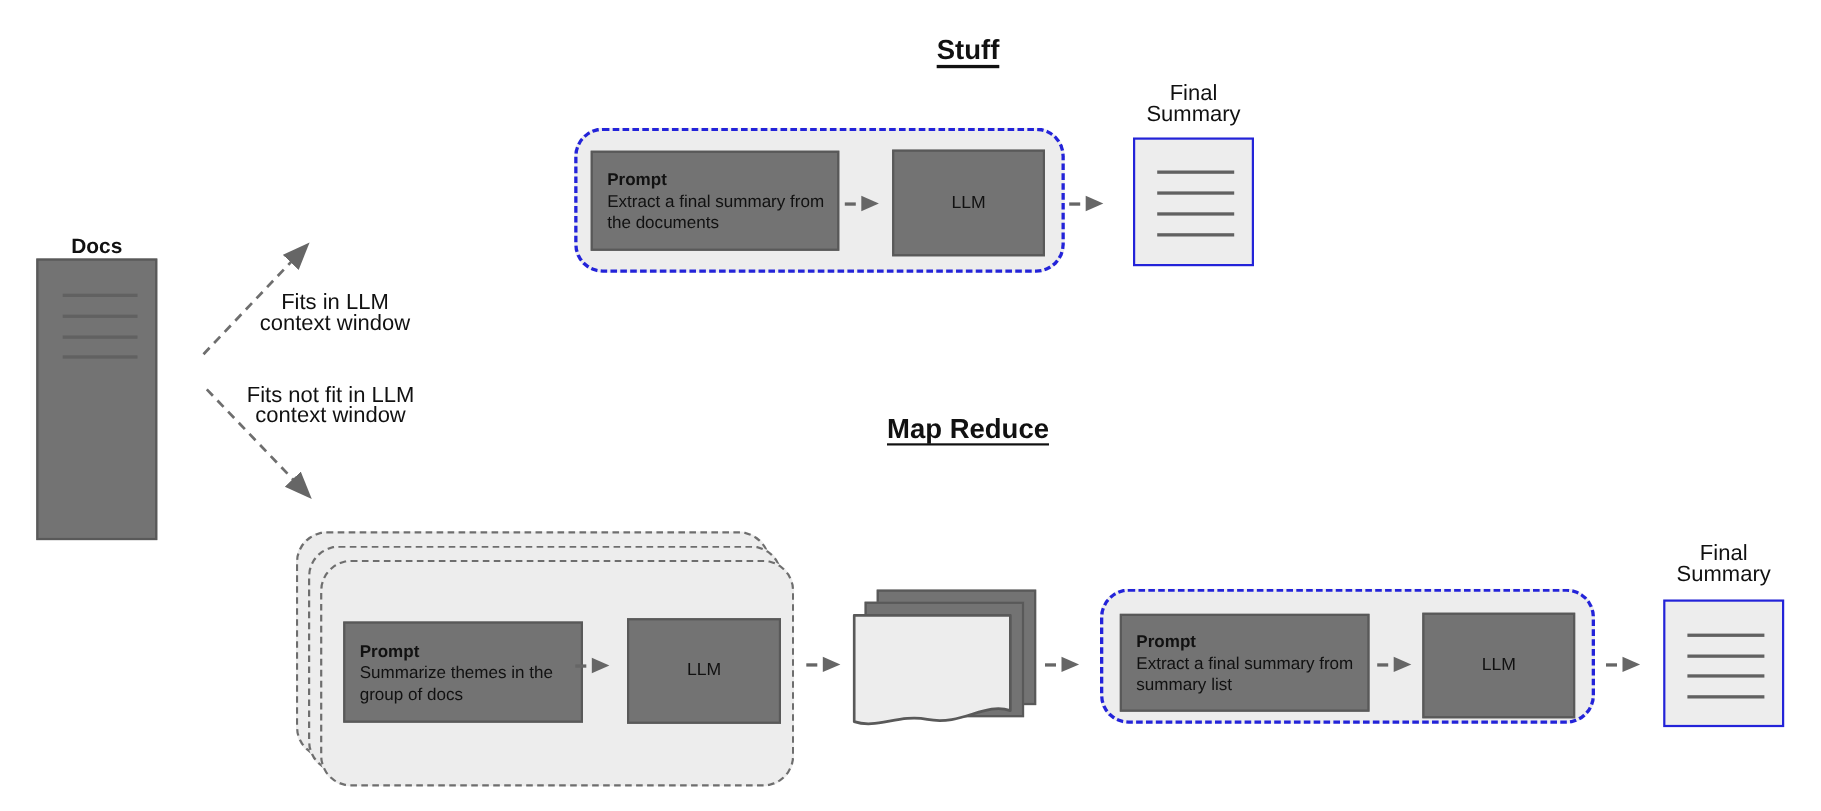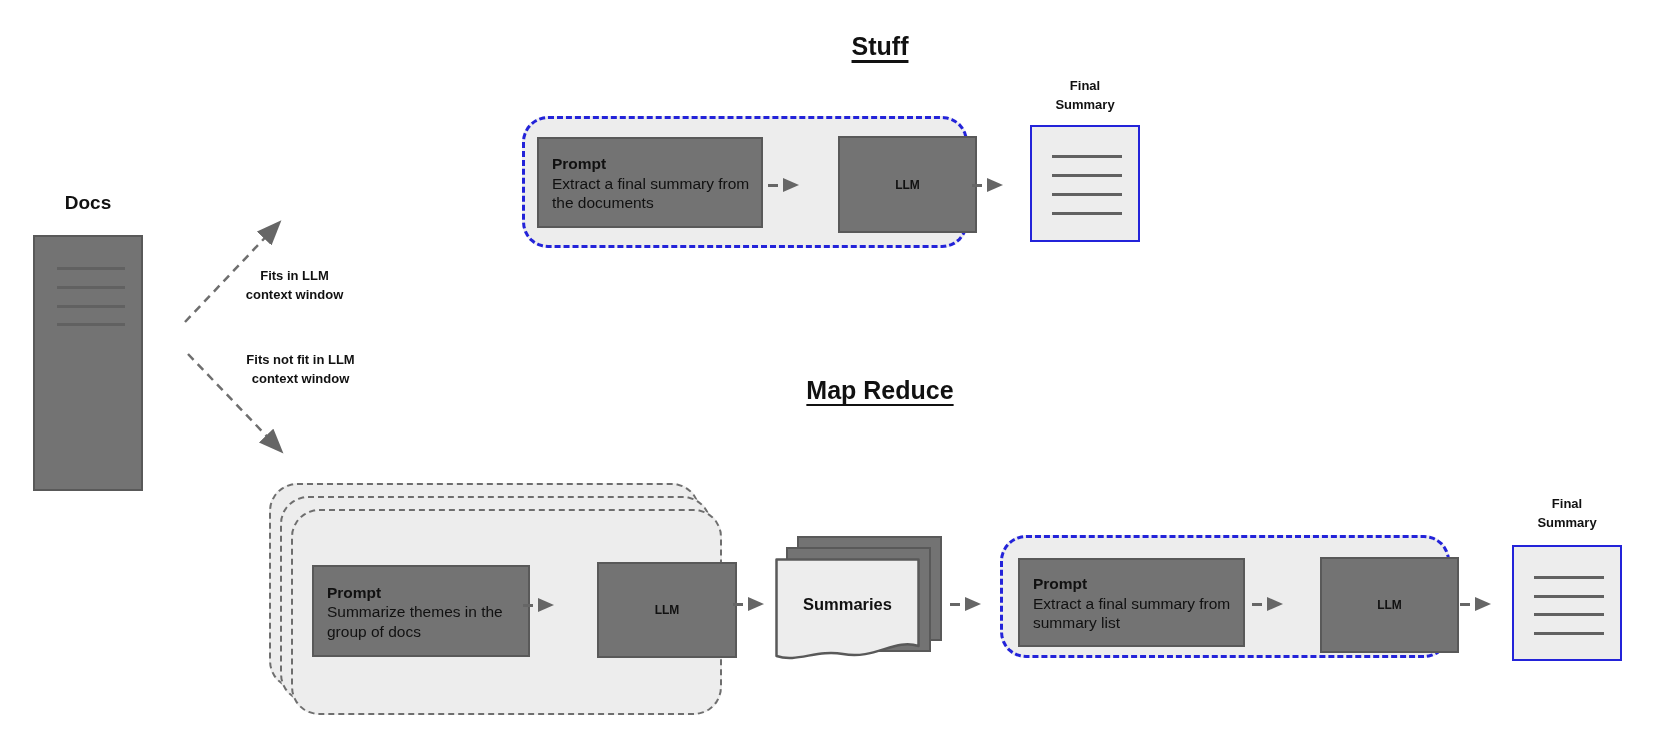--- a/index.html
+++ b/index.html
@@ -11,26 +11,26 @@
   .center{text-align:center;}
   
   .box{background:#737373;border:2px solid #595959;}
   .bluebox{background:#ededed;border:2px solid #2323d9;}
   
   .dash-blue{background:#ededed;border:3px dashed #2323d9;border-radius:26px;}
   .dash-gray{background:#ededed;border:2.5px dashed #6e6e6e;border-radius:28px;}
   
   .big-title{font-size:25px;font-weight:bold;text-decoration:underline;text-decoration-thickness:2.5px;text-underline-offset:5px;}
   .docs-title{font-size:19px;font-weight:bold;}
-  .small-bold{font-size:13px;font-weight:bold;line-height:19px;}
+  .small-bold{font-size:20px;font-weight:normal;line-height:19px;}
   
   .prompt-box{display:flex;flex-direction:column;justify-content:center;padding:2px 10px 0 13px;font-size:15.5px;line-height:19.5px;}
   .prompt-box .pt{font-weight:bold;}
   
-  .llm-box{display:flex;align-items:center;justify-content:center;font-size:12px;font-weight:bold;margin-left:27px;}
+  .llm-box{display:flex;align-items:center;justify-content:center;font-size:16px;font-weight:normal;}
   
   .doc-line{position:absolute;height:2.5px;background:#616161;}
   
   .arrow-h{display:flex;align-items:center;}
   .arrow-h .dash{width:10px;height:3px;background:#666666;margin-right:5px;}
   .arrow-h .head{width:0;height:0;border-left:16px solid #666666;border-top:7.5px solid transparent;border-bottom:7.5px solid transparent;}
   .summaries-label{display:flex;align-items:center;justify-content:center;font-size:16.5px;font-weight:bold;}
 </style>
 </head>
 <body>
@@ -38,33 +38,33 @@
 <div id="canvas">
 
   <svg width="0" height="0" style="position:absolute">
     <defs>
       <marker id="ah" markerWidth="12" markerHeight="10" refX="8" refY="4" orient="auto">
         <polygon points="0 0, 10 4, 0 8" fill="#666666"></polygon>
       </marker>
     </defs>
   </svg>
 
-  <div class="abs center docs-title" style="left:33px;top:192px;width:110px;">Docs</div>
+  <div class="abs center docs-title" style="left:33px;top:214px;width:110px;">Docs</div>
 
   <div class="abs box" style="left:33px;top:235px;width:110px;height:256px;">
     <div class="doc-line" style="left:22px;top:30px;width:68px;"></div>
     <div class="doc-line" style="left:22px;top:49px;width:68px;"></div>
     <div class="doc-line" style="left:22px;top:68px;width:68px;"></div>
     <div class="doc-line" style="left:22px;top:86px;width:68px;"></div>
   </div>
 
   <svg class="abs" style="left:168px;top:190px;" width="145" height="150">
     <line x1="17" y1="132" x2="110" y2="34" stroke="#6e6e6e" stroke-width="2.5" stroke-dasharray="8 6" marker-end="url(#ah)"></line>
   </svg>
-  <div class="abs center small-bold" style="left:212px;top:266px;width:165px;">
+  <div class="abs center small-bold" style="left:222px;top:266px;width:165px;">
     <div>Fits in LLM</div>
     <div>context window</div>
   </div>
 
   <svg class="abs" style="left:168px;top:332px;" width="145" height="140">
     <line x1="20" y1="22" x2="112" y2="118" stroke="#6e6e6e" stroke-width="2.5" stroke-dasharray="8 6" marker-end="url(#ah)"></line>
   </svg>
   <div class="abs center small-bold" style="left:203px;top:350px;width:195px;">
     <div>Fits not fit in LLM</div>
     <div>context window</div>
@@ -123,21 +123,20 @@
   <div class="abs arrow-h" style="left:733px;top:597px;">
     <span class="dash"></span>
       <span class="head"></span>
   </div>
 
   <div class="abs box" style="left:797px;top:536px;width:145px;height:105px;"></div>
   <div class="abs box" style="left:786px;top:547px;width:145px;height:105px;"></div>
   <svg class="abs" style="left:775px;top:558px;" width="145" height="112">
     <path d="M1.5,1.5 H143.5 V88 C120,80 100,102 68,96 C42,91 22,105 1.5,98 Z" fill="#ededed" stroke="#595959" stroke-width="2.5" stroke-linejoin="round"></path>
   </svg>
-  <div class="abs summaries-label" style="left:775px;top:558px;width:145px;height:92px;">Summaries</div>
 
   <div class="abs arrow-h" style="left:950px;top:597px;">
     <span class="dash"></span>
       <span class="head"></span>
   </div>
 
   <div class="abs dash-blue" style="left:1000px;top:535px;width:450px;height:123px;"></div>
 
   <div class="abs box prompt-box" style="left:1018px;top:558px;width:227px;height:89px;">
     <div class="pt">Prompt</div>

